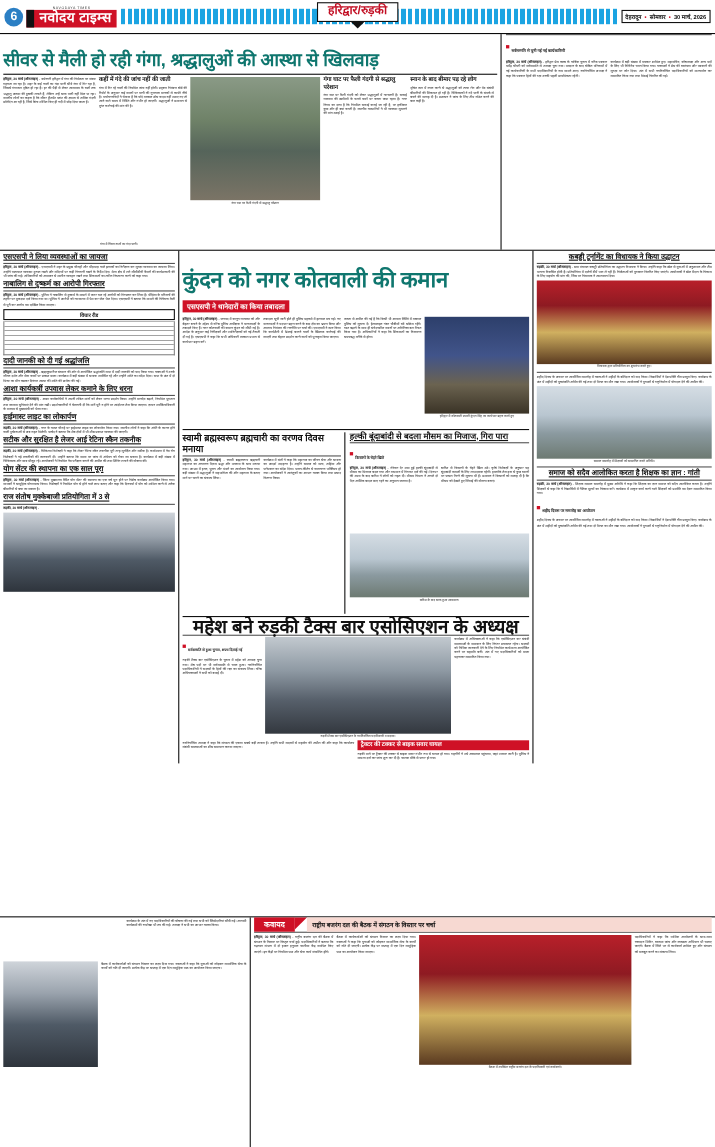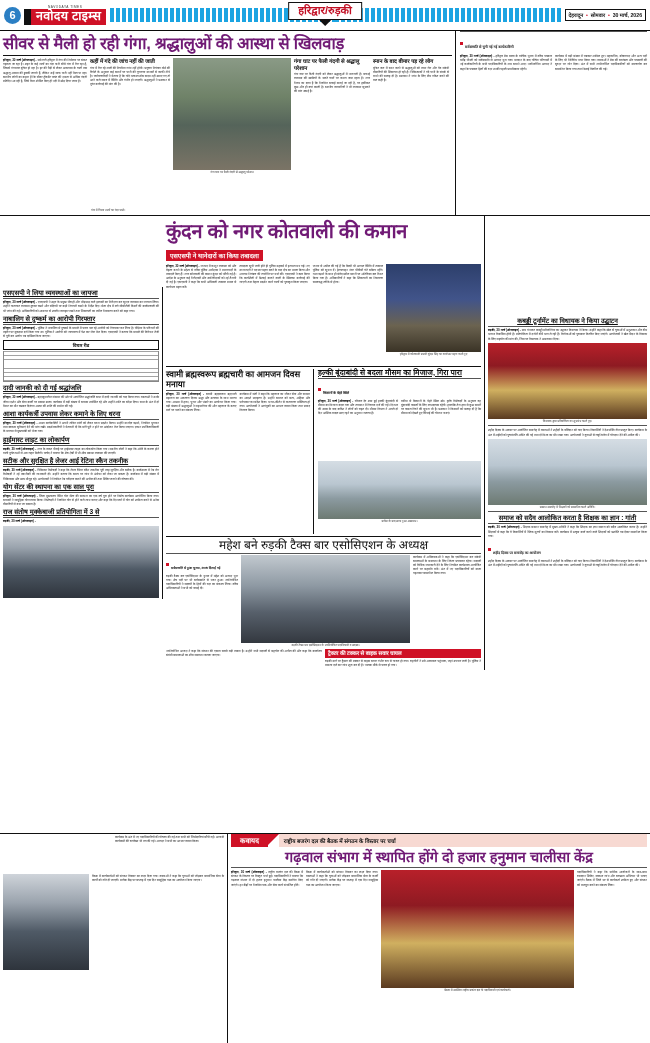--- a/index.html
+++ b/index.html
@@ -13,21 +13,21 @@
   .logo-tag{font-size:3.2px;letter-spacing:.5px;color:#3a3a3a;text-align:center;line-height:4px;}
   .logo{background:#cf1126;color:#fff;font-weight:bold;font-size:12.5px;padding:1px 5px 2px 5px;letter-spacing:.3px;border-left:7px solid #111;line-height:13px;}
   .bars{flex:1 1 auto;height:14px;background:repeating-linear-gradient(90deg,#1ba4e2 0 4px,#fff 4px 6px);}
   .edition-flag{position:absolute;left:50%;top:2px;transform:translateX(-50%);z-index:5;}
   .edition-box{background:#fff;border:1.2px solid #111;padding:1px 9px 2px;font-size:11px;font-weight:bold;color:#c20f24;line-height:13px;}
   .edition-tail{width:0;height:0;margin:0 auto;border-left:6px solid transparent;border-right:6px solid transparent;border-top:6px solid #111;}
   .dateline{flex:0 0 auto;margin-left:4px;border:1px solid #111;padding:1px 3px;font-size:5.2px;font-weight:bold;color:#111;white-space:nowrap;}
   .dateline .dot{color:#cf1126;}
 
   
-  .hl{font-weight:bold;color:#701a75;line-height:1.12;}
+  .hl{font-weight:bold;color:#0f766e;line-height:1.12;margin-top:12px;}
   .body-col{font-size:3.05px;line-height:4.2px;text-align:justify;color:#2a2a2a;hyphens:auto;word-break:break-word;}
   .body-col p{margin:0 0 2px 0;}
   .dl{font-weight:bold;color:#111;}
   .rule{border-top:1px solid #111;}
   .rule-thin{border-top:.6px solid #555;}
   .cap{font-size:2.9px;color:#333;text-align:center;line-height:3.6px;padding-top:1px;}
   .photo{background:#b9c3c9;position:relative;overflow:hidden;}
   .photo.river{background:linear-gradient(#8a9a86 0%,#6f8268 35%,#55645a 60%,#7b7466 100%);}
   .photo.room{background:linear-gradient(#2d3f6b 0%,#41548a 40%,#6b6350 70%,#3a3326 100%);}
   .photo.group{background:linear-gradient(#cfd4da 0%,#9aa3ad 30%,#4f5a66 60%,#2e343c 100%);}
@@ -38,27 +38,27 @@
   .bullet-sq{display:inline-block;width:3px;height:3px;background:#cf1126;margin-right:2px;vertical-align:middle;}
 
   
   .lead{display:flex;border-bottom:1.6px solid #111;}
   .lead-left{width:456px;border-right:1px solid #111;padding:0 3px 2px 3px;box-sizing:border-box;}
   .lead-right{width:194px;padding:0 3px 2px 4px;box-sizing:border-box;}
   .lead-hl{font-size:16.5px;font-weight:bold;letter-spacing:-.2px;padding:3px 0 2px;line-height:19px;}
   .lead-cols{display:flex;gap:3px;}
   .lead-cols .c{flex:1;}
 
-  .mid{display:flex;align-items:center;}
+  .mid{display:flex;}
   .col-left{width:163px;border-right:1px solid #111;padding:1px 3px;box-sizing:border-box;}
   .col-center{width:322px;border-right:1px solid #111;padding:1px 3px;box-sizing:border-box;}
   .col-right{width:165px;padding:1px 3px;box-sizing:border-box;}
 
   .sec-hl-xl{font-size:20px;font-weight:bold;line-height:22px;letter-spacing:-.3px;}
-  .sec-hl-l{font-size:12px;font-weight:normal;line-height:13px;}
+  .sec-hl-l{font-size:17px;font-weight:bold;line-height:13px;}
   .sec-hl-m{font-size:8.4px;font-weight:bold;line-height:10px;}
   .sec-hl-s{font-size:6.6px;font-weight:bold;line-height:8px;text-decoration:underline;}
   .sec-hl-xs{font-size:5.4px;font-weight:bold;line-height:6.6px;}
 
   .two{display:flex;gap:3px;}
   .four{display:flex;gap:3px;}
   .two>div,.three>div,.four>div{flex:1;min-width:0;}
 
   .boxhead{border:1px solid #111;padding:1px 2px;font-size:4.6px;font-weight:bold;text-align:center;}
   .tagline{background:#cf1126;color:#fff;font-size:6.4px;font-weight:bold;padding:1px 4px;display:inline-block;}
@@ -232,21 +232,21 @@
         </div>
         <div style="flex:1.35;">
           <div class="photo room" style="height:88px;width:100%;"></div>
           <div class="cap">हरिद्वार में कोतवाली प्रभारी कुंदन सिंह का कार्यभार ग्रहण करते हुए</div>
         </div>
       </div>
       <div class="rule" style="margin:2px 0;"></div>
 
       <div style="display:flex;gap:4px;">
         <div style="width:148px;flex:0 0 148px;border-right:1px solid #111;padding-right:3px;box-sizing:border-box;">
-          <div class="sec-hl-m">स्वामी ब्रह्मस्वरूप ब्रह्मचारी का आमजन दिवस मनाया</div>
+          <div class="sec-hl-m">स्वामी ब्रह्मस्वरूप ब्रह्मचारी का वरणव दिवस मनाया</div>
           <div class="rule-thin" style="margin:1px 0;"></div>
           <div class="two" style="height:142px;">
             <div class="body-col">
               <p><span class="dl">हरिद्वार, 30 मार्च (ऑनलाइन) -</span>
                  <span>स्वामी ब्रह्मस्वरूप ब्रह्मचारी महाराज का अवतरण दिवस श्रद्धा और उल्लास के साथ मनाया गया। आश्रम में हवन, पूजन और भंडारे का आयोजन किया गया। बड़ी संख्या में श्रद्धालुओं ने सहभागिता की और महाराज के बताए मार्ग पर चलने का संकल्प लिया।</span></p>
             </div>
             <div class="body-col">
               <p>कार्यक्रम में संतों ने कहा कि महाराज का जीवन सेवा और साधना का आदर्श उदाहरण है। उन्होंने समाज को सत्य, अहिंसा और परोपकार का संदेश दिया। भजन-कीर्तन से वातावरण भक्तिमय हो गया। आयोजकों ने आगंतुकों का आभार व्यक्त किया तथा प्रसाद वितरण किया।</p>
             </div>
           </div>
@@ -362,21 +362,20 @@
         </div>
       </div>
     </div>
 
     <div style="flex:1;padding:0 3px 1px;box-sizing:border-box;">
       <div class="banner">
         <div class="banner-badge">कवायद</div>
         <div class="banner-arrow"></div>
         <div class="banner-sub">राष्ट्रीय बजरंग दल की बैठक में संगठन के विस्तार पर चर्चा</div>
       </div>
-      <div class="hl" style="font-size:14.5px;line-height:17px;padding:2px 0 1px;text-align:center;">गढ़वाल संभाग में स्थापित होंगे दो हजार हनुमान चालीसा केंद्र</div>
       <div class="rule-thin" style="margin-bottom:2px;"></div>
       <div style="display:flex;gap:3px;height:134px;">
         <div class="body-col" style="width:72px;flex:0 0 72px;">
           <p><span class="dl">हरिद्वार, 30 मार्च (ऑनलाइन) -</span>
              <span>राष्ट्रीय बजरंग दल की बैठक में संगठन के विस्तार पर विस्तृत चर्चा हुई। पदाधिकारियों ने बताया कि गढ़वाल संभाग में दो हजार हनुमान चालीसा केंद्र स्थापित किए जाएंगे। इन केंद्रों पर नियमित पाठ और सेवा कार्य संचालित होंगे।</span></p>
         </div>
         <div class="body-col" style="width:72px;flex:0 0 72px;">
           <p>बैठक में कार्यकर्ताओं को संगठन विस्तार का लक्ष्य दिया गया। वक्ताओं ने कहा कि युवाओं को जोड़कर सामाजिक सेवा के कार्यों को गति दी जाएगी। प्रत्येक केंद्र पर सप्ताह में एक दिन सामूहिक पाठ का आयोजन किया जाएगा।</p>
         </div>
         <div style="flex:1;">

